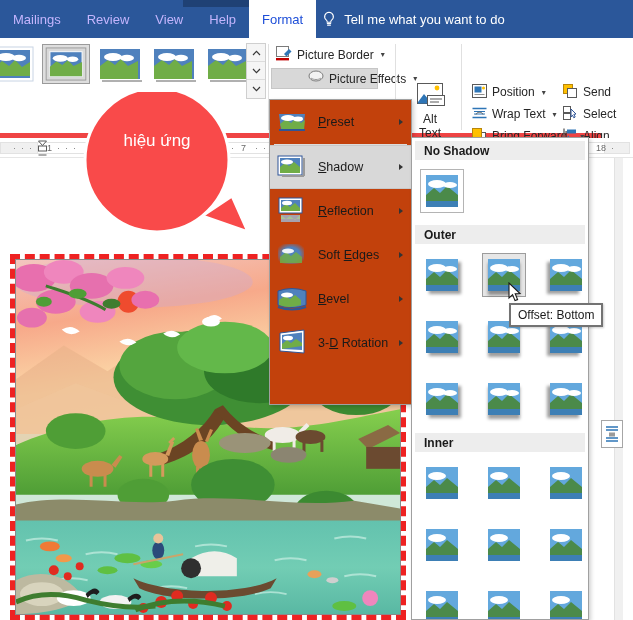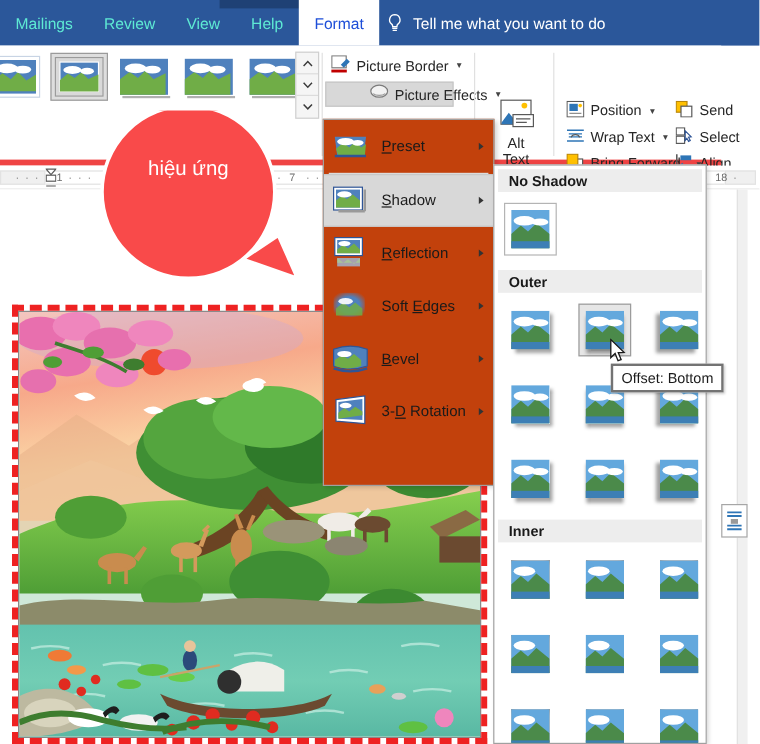--- a/index.html
+++ b/index.html
@@ -15,21 +15,21 @@
   #app { position:absolute; inset:0; }
 
   
   .tabbar {
     position:absolute; left:0; top:0; width:633px; height:38px;
     background:#2b579a;
   }
   .tabstrip { position:absolute; left:0; top:0; height:38px; display:flex; align-items:stretch; }
   .tab {
     display:flex; align-items:center; padding:0 13px;
-    color:#5eead4; font-size:13px; white-space:nowrap;
+    color:#c4b5fd; font-size:13px; white-space:nowrap;
     height:38px;
   }
   .tab.active { background:#ffffff; color:#1d4ed8; }
   .tellme { display:flex; align-items:center; color:#fff; font-size:13px; padding-left:6px; gap:8px; }
   .bulb { width:14px; height:17px; position:relative; display:inline-block; }
   .bulb svg { display:block; }
 
   
   .chrome-strip {
     position:absolute; left:183px; top:0; width:67px; height:7px;

